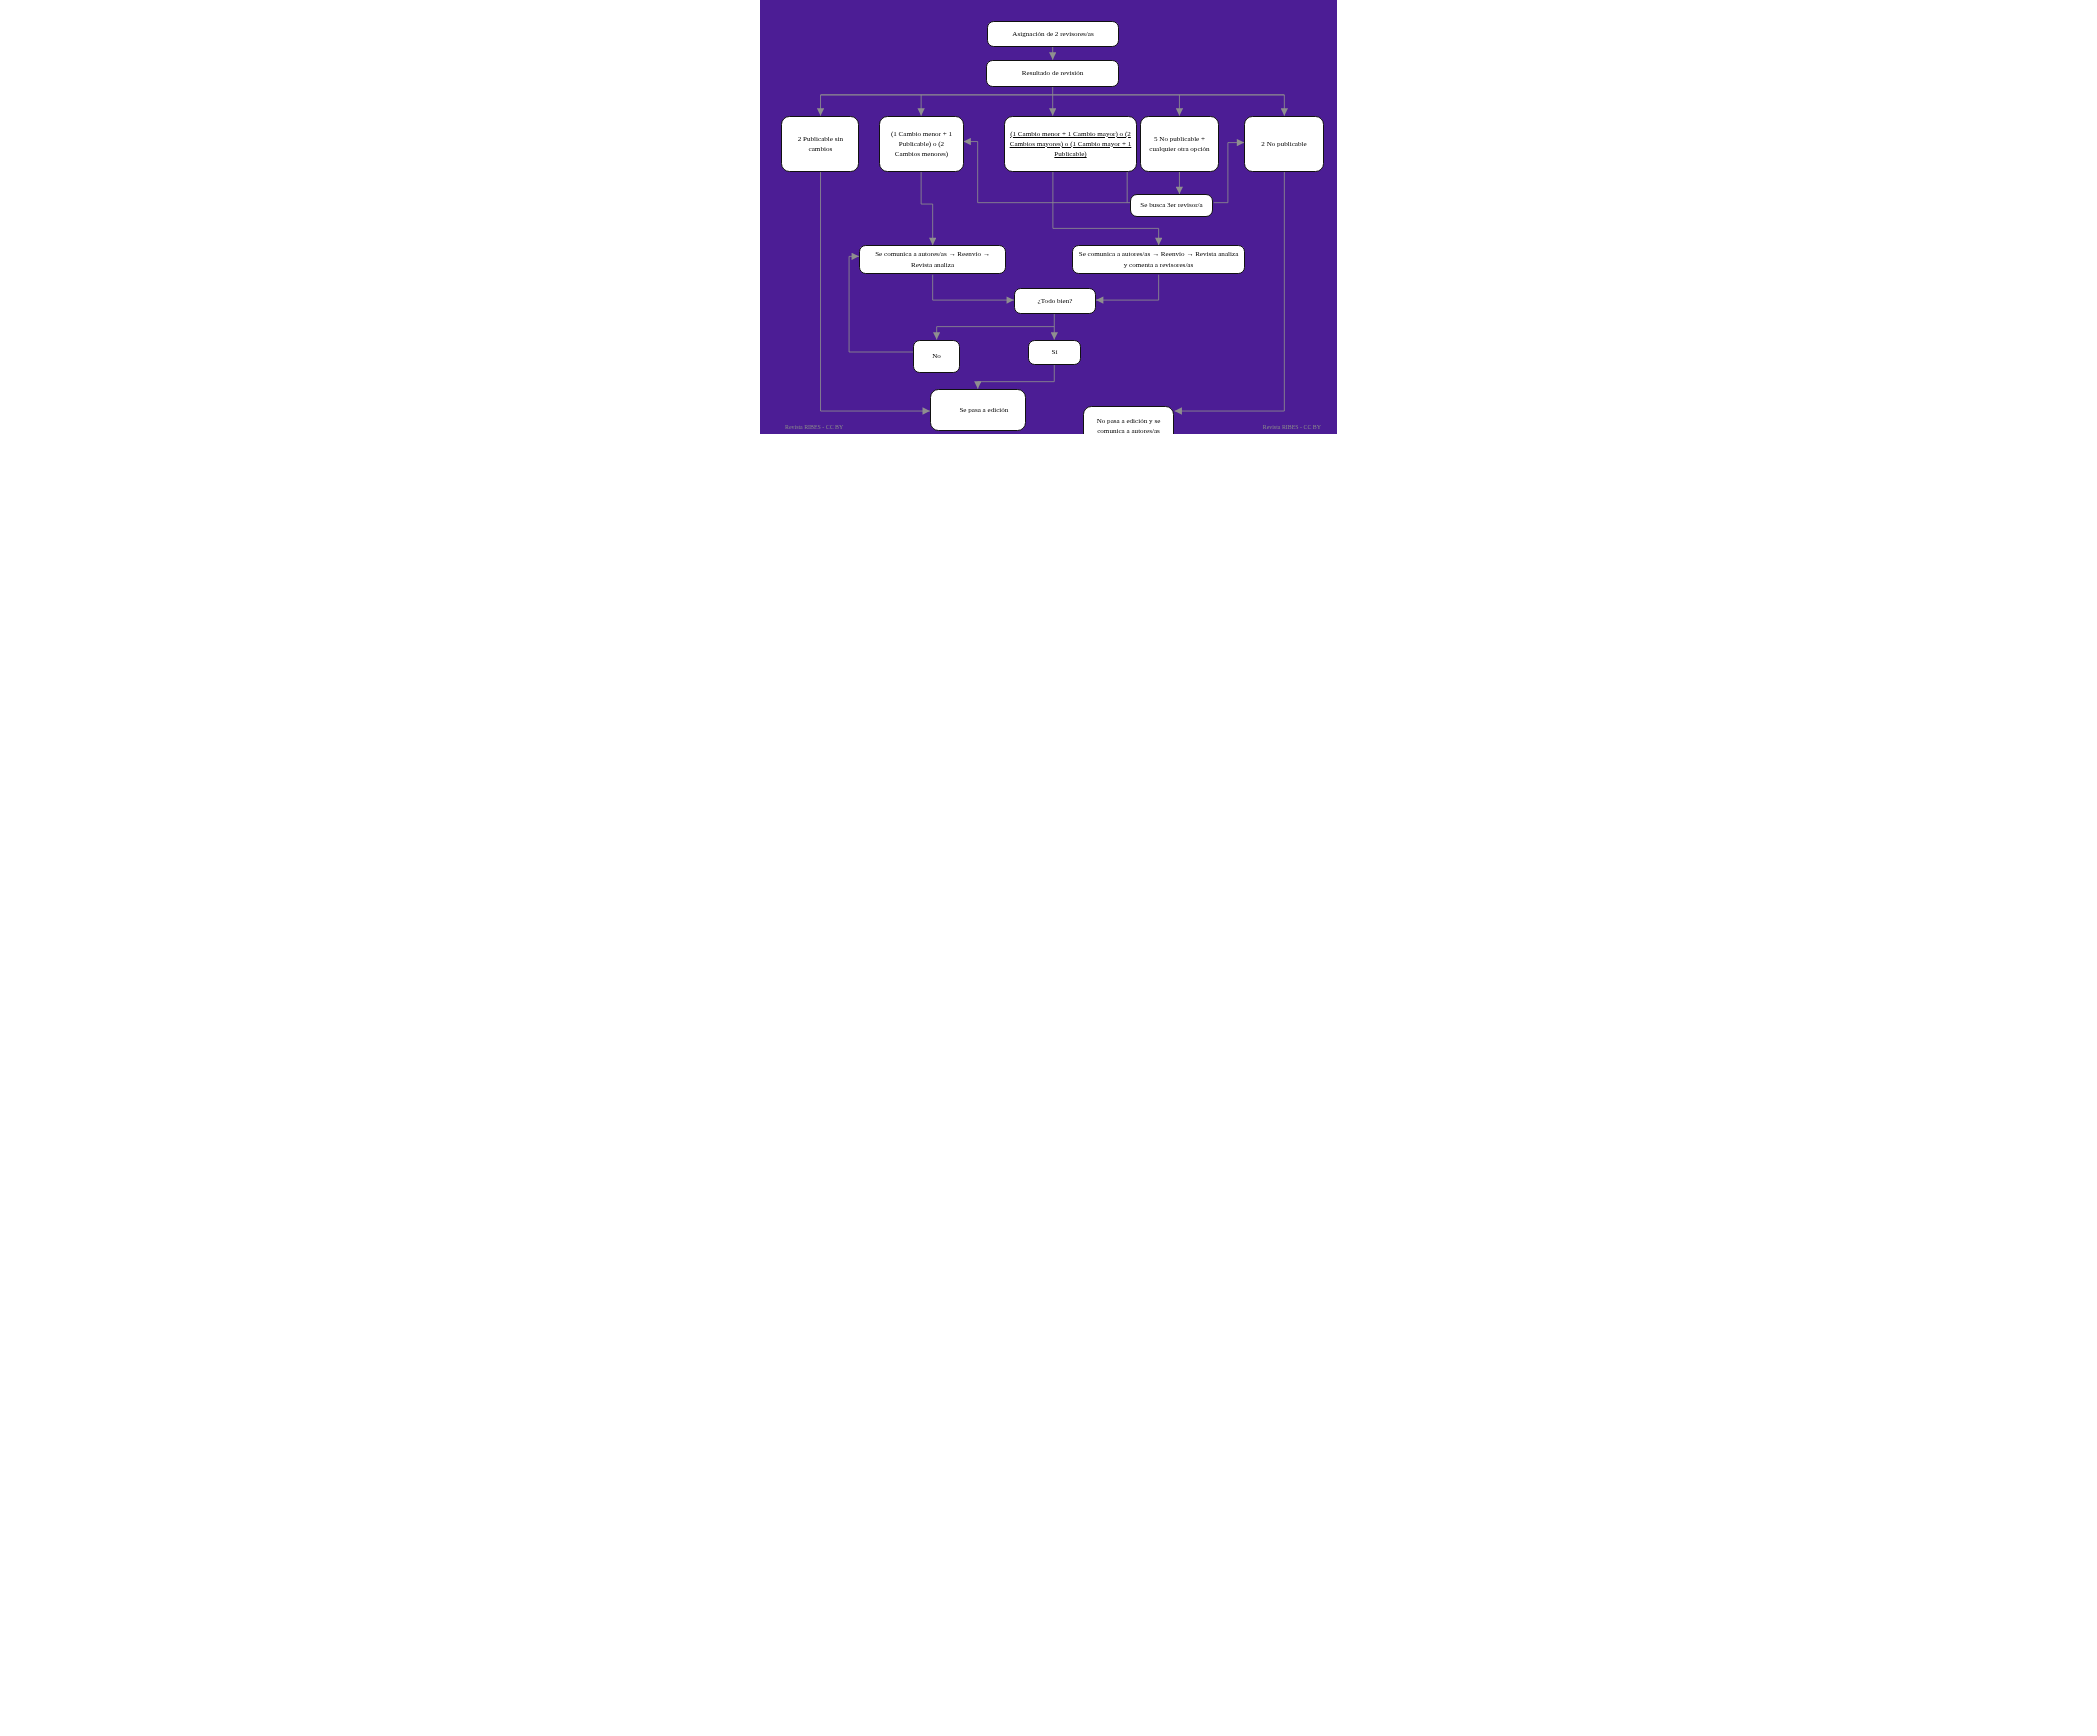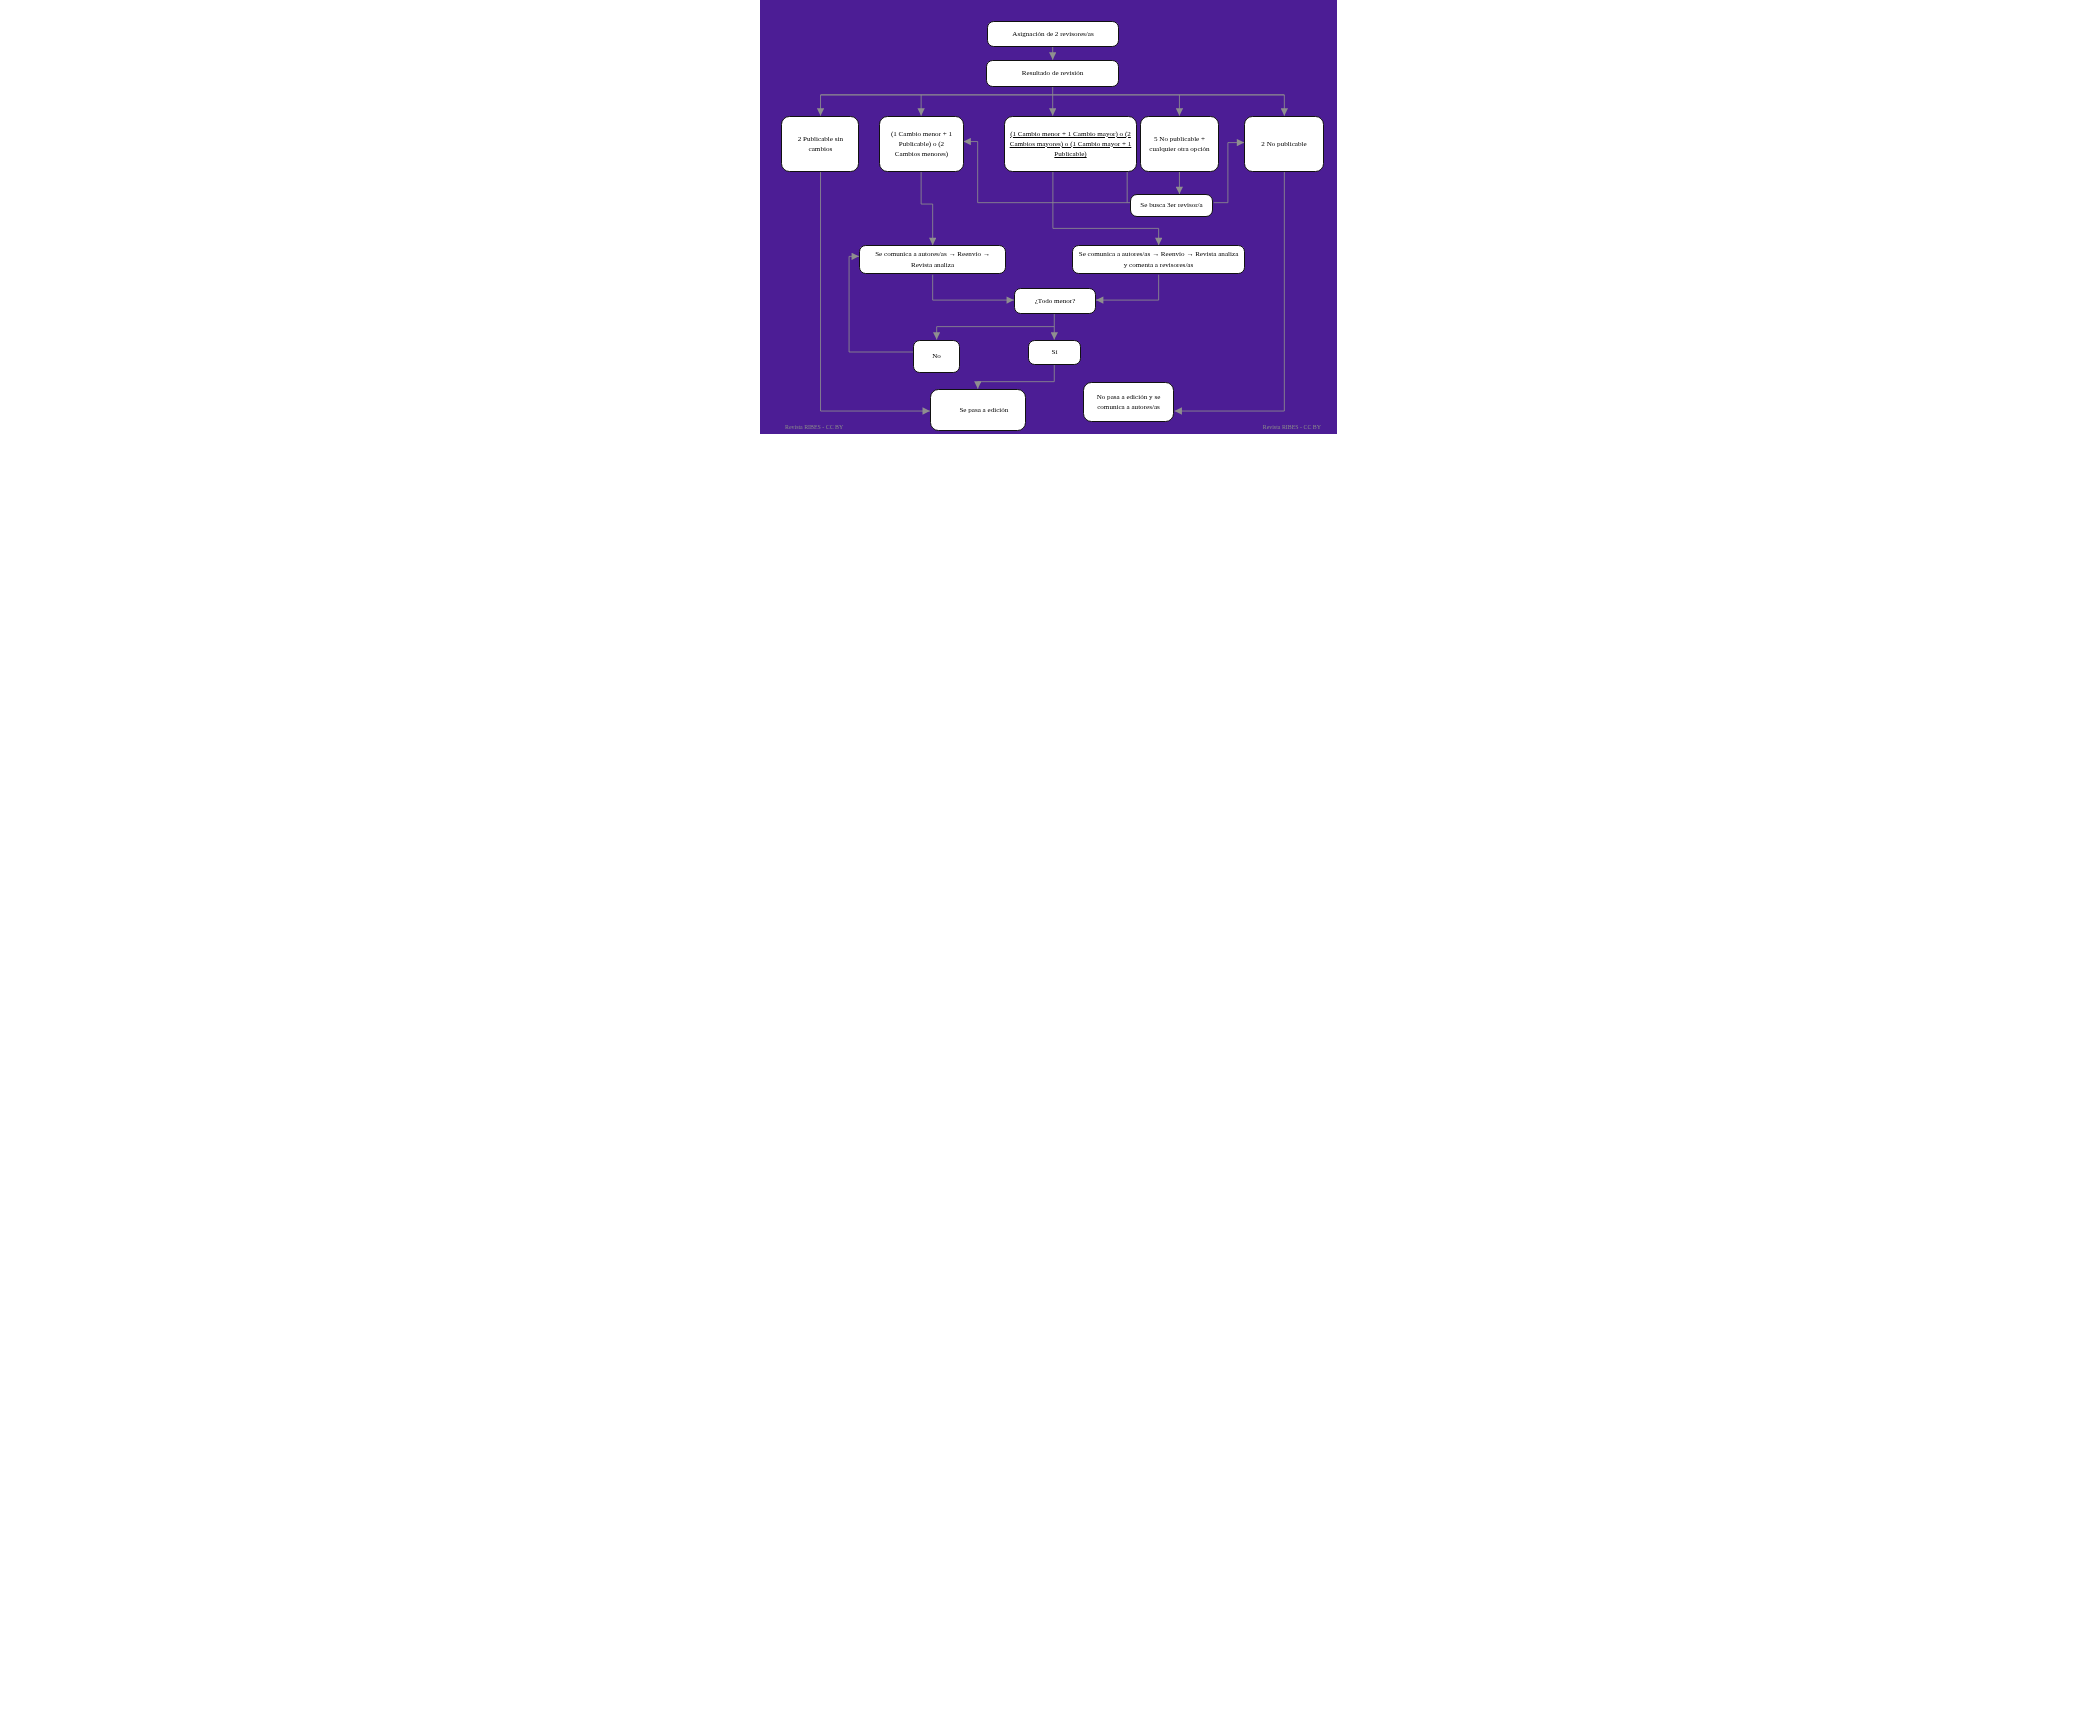--- a/index.html
+++ b/index.html
@@ -112,28 +112,28 @@
   <div class="node tall" style="left:380px; top:116px; width:79px; height:56px;">5 No publicable + cualquier otra opción</div>
 
   <div class="node tall" style="left:484px; top:116px; width:80px; height:56px;">2 No publicable</div>
 
   <div class="node" style="left:370px; top:194px; width:83px; height:22.7px; border-radius:7px; line-height:1.3;">Se busca 3er revisor/a</div>
 
   <div class="node" style="left:99px; top:245px; width:147px; height:29px;">Se comunica a autores/as → Reenvío → Revista analiza</div>
 
   <div class="node" style="left:312px; top:245px; width:173px; height:29px;">Se comunica a autores/as → Reenvío → Revista analiza y comenta a revisores/as</div>
 
-  <div class="node" style="left:254px; top:288px; width:82px; height:25.6px;">¿Todo menor?</div>
+  <div class="node" style="left:254px; top:288px; width:82px; height:25.6px;">¿Todo bien?</div>
 
   <div class="node" style="left:153px; top:340px; width:47px; height:33px;">No</div>
 
   <div class="node" style="left:268px; top:340px; width:53px; height:25px;">Sí</div>
 
   <div class="node tall" style="left:170px; top:389px; width:96px; height:42px;padding-left:16px;">Se pasa a edición</div>
 
-  <div class="node tall" style="left:323px; top:382px; width:91px; height:40px;">No pasa a edición y se comunica a autores/as</div>
+  <div class="node tall" style="left:323px; top:406px; width:91px; height:40px;">No pasa a edición y se comunica a autores/as</div>
 
   <div class="footer" style="left:25px; top:424px;">Revista RIBES - CC BY</div>
 
   <div class="footer" style="right:16px; top:424px;">Revista RIBES - CC BY</div>
 
 </div>
 
 
 </body></html>

